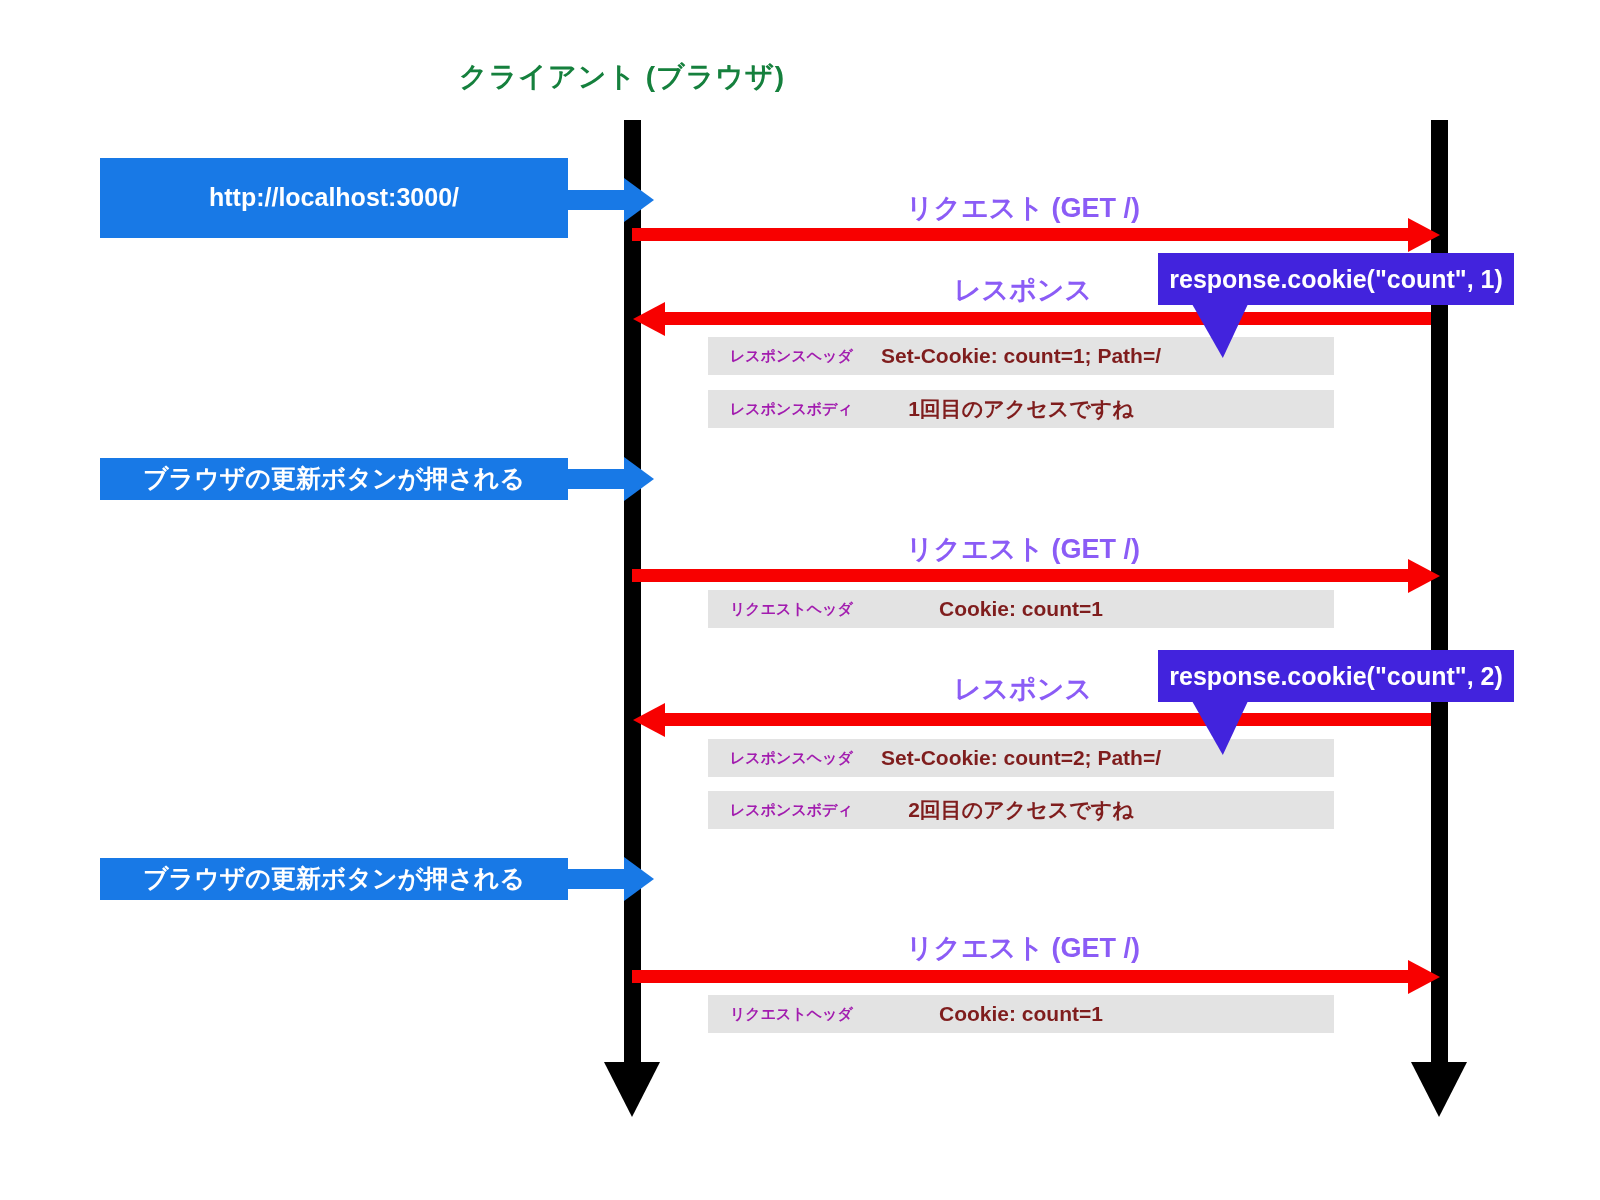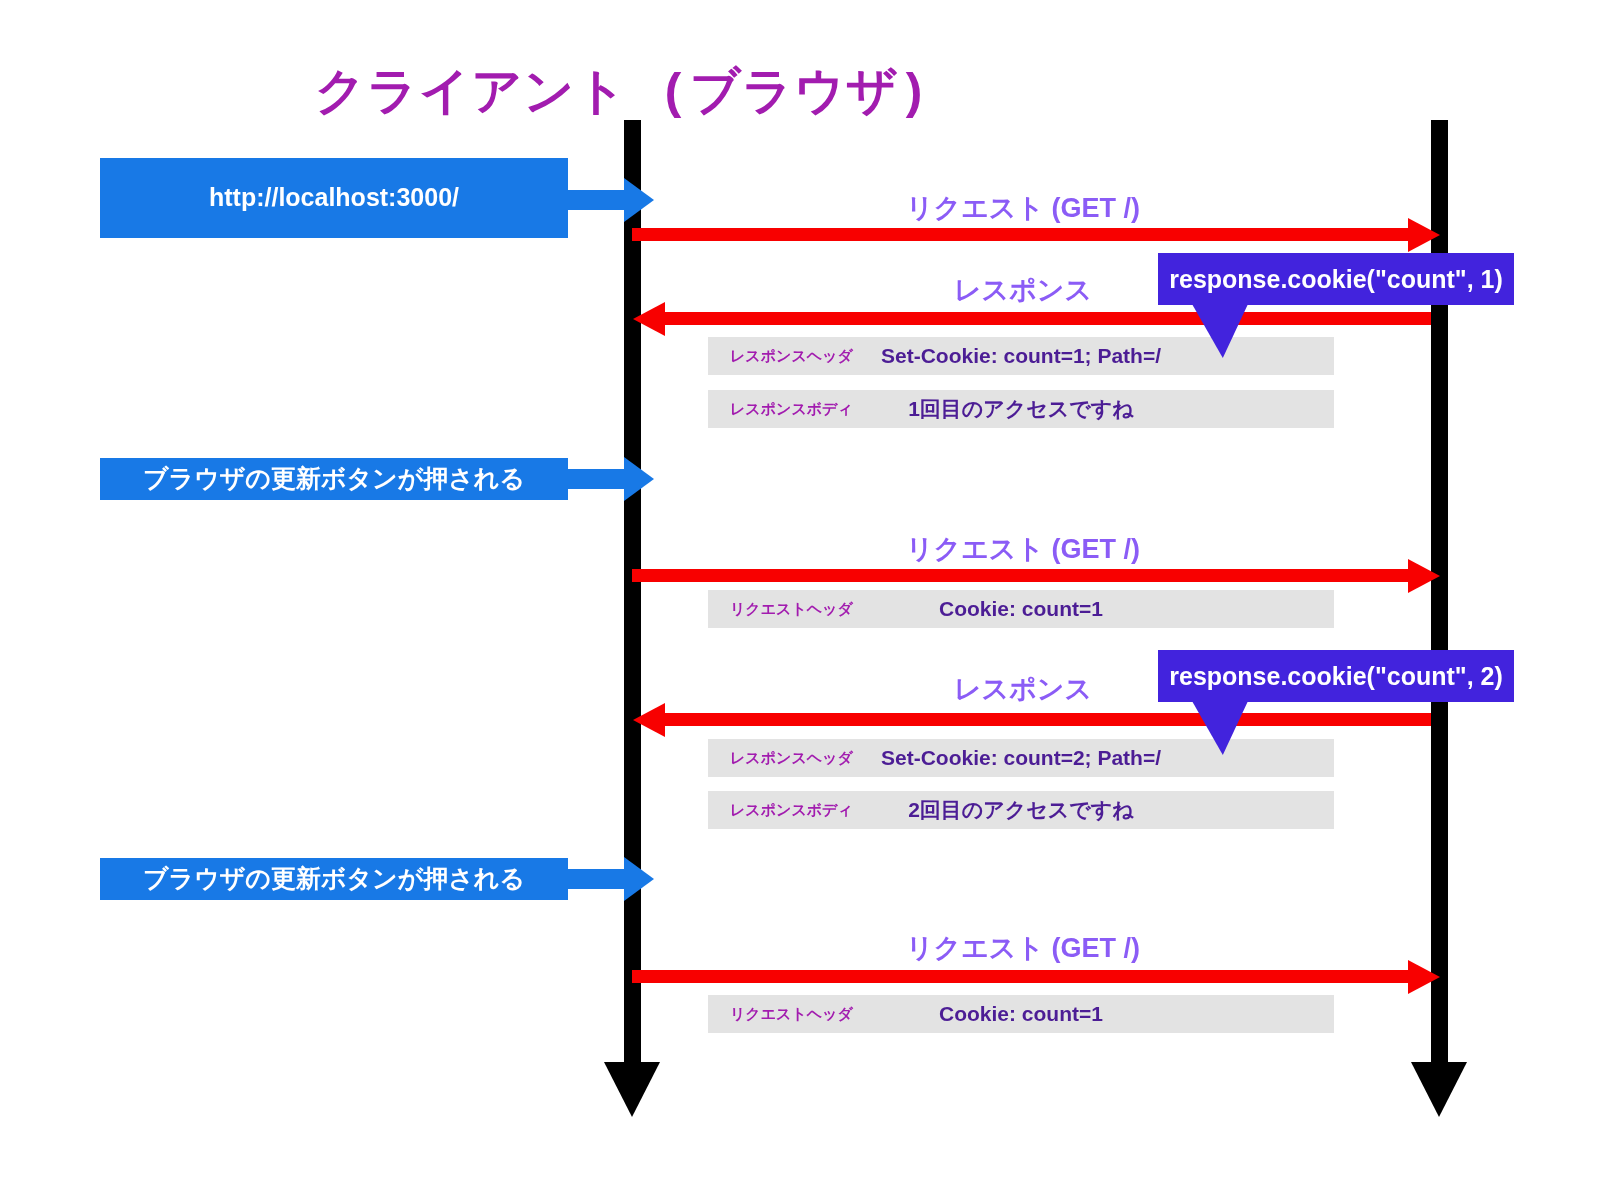--- a/index.html
+++ b/index.html
@@ -4,22 +4,22 @@
 <style>
   html,body { margin:0; padding:0; background:#fff; }
   .canvas {
     position:relative; width:1600px; height:1200px; background:#ffffff;
     font-family:"Liberation Sans","DejaVu Sans",sans-serif; overflow:hidden;
   }
   .abs { position:absolute; }
 
   
   .actor-title {
-    font-size:50px; font-weight:bold; color:#a21caf; white-space:nowrap;
-    transform:translateX(-50%); letter-spacing:1px;font-family:Liberation Mono, monospace;
+    font-size:28px; font-weight:bold; color:#15803d; white-space:nowrap;
+    transform:translateX(-50%); letter-spacing:1px;
   }
 
   
   .lifeline { width:17px; background:#000; }
   .lifeline-head {
     width:0; height:0;
     border-left:28px solid transparent; border-right:28px solid transparent;
     border-top:55px solid #000;
   }
 
@@ -61,21 +61,21 @@
   }
   .callout-tail {
     background:#4223DD; z-index:6;
     clip-path:polygon(0 0, 100% 0, 55% 100%);
   }
 
   
   .drow { background:#E3E3E3; height:38px; z-index:2; }
   .drow-value {
     display:block; width:100%; text-align:center; line-height:38px;
-    color:#4c1d95; font-weight:bold; font-size:21px; white-space:nowrap;
+    color:#7f1d1d; font-weight:bold; font-size:21px; white-space:nowrap;
   }
   .drow-label {
     position:absolute; left:22px; top:0; line-height:38px;
     color:#a21caf; font-weight:bold; font-size:15px; white-space:nowrap;
   }
 
   .z1 { z-index:1; } .z3 { z-index:3; } .z4 { z-index:4;margin-left:20px; }
 </style>
 </head>
 <body>

